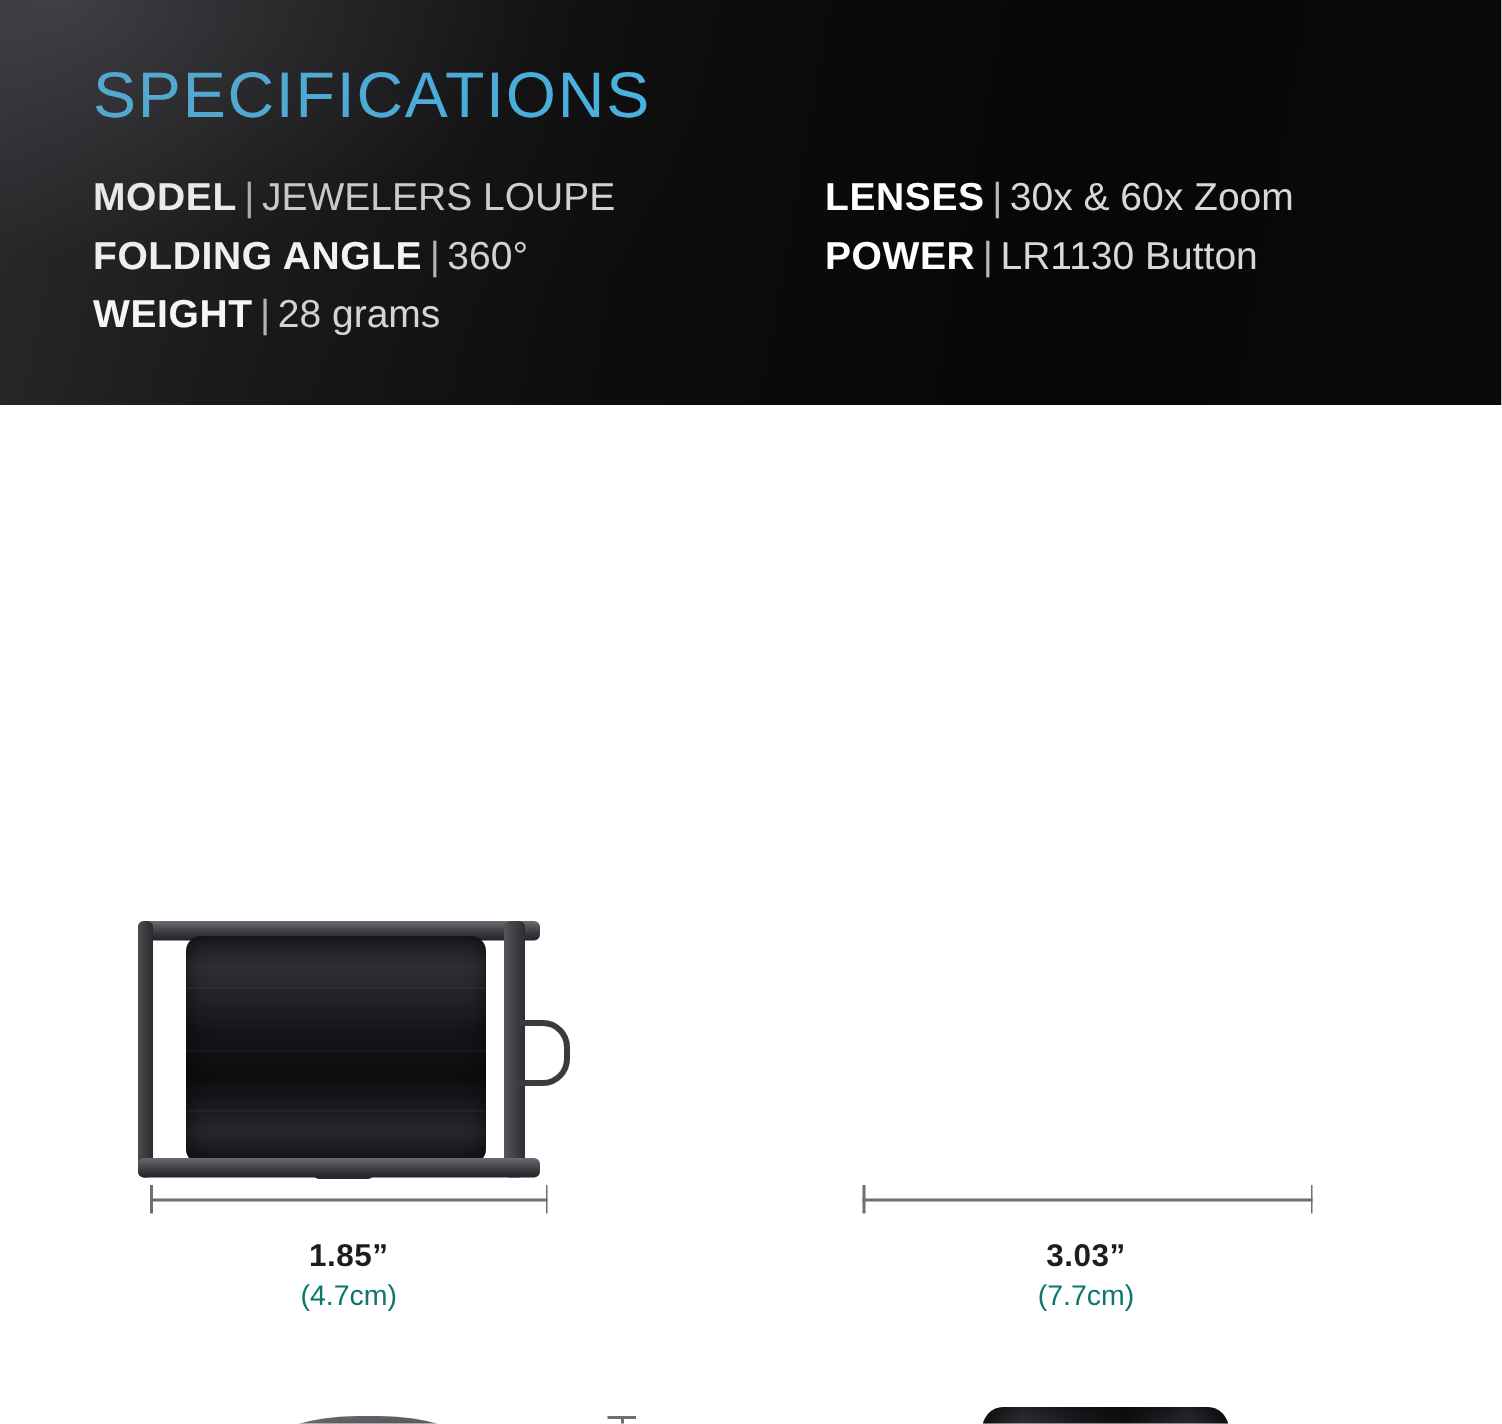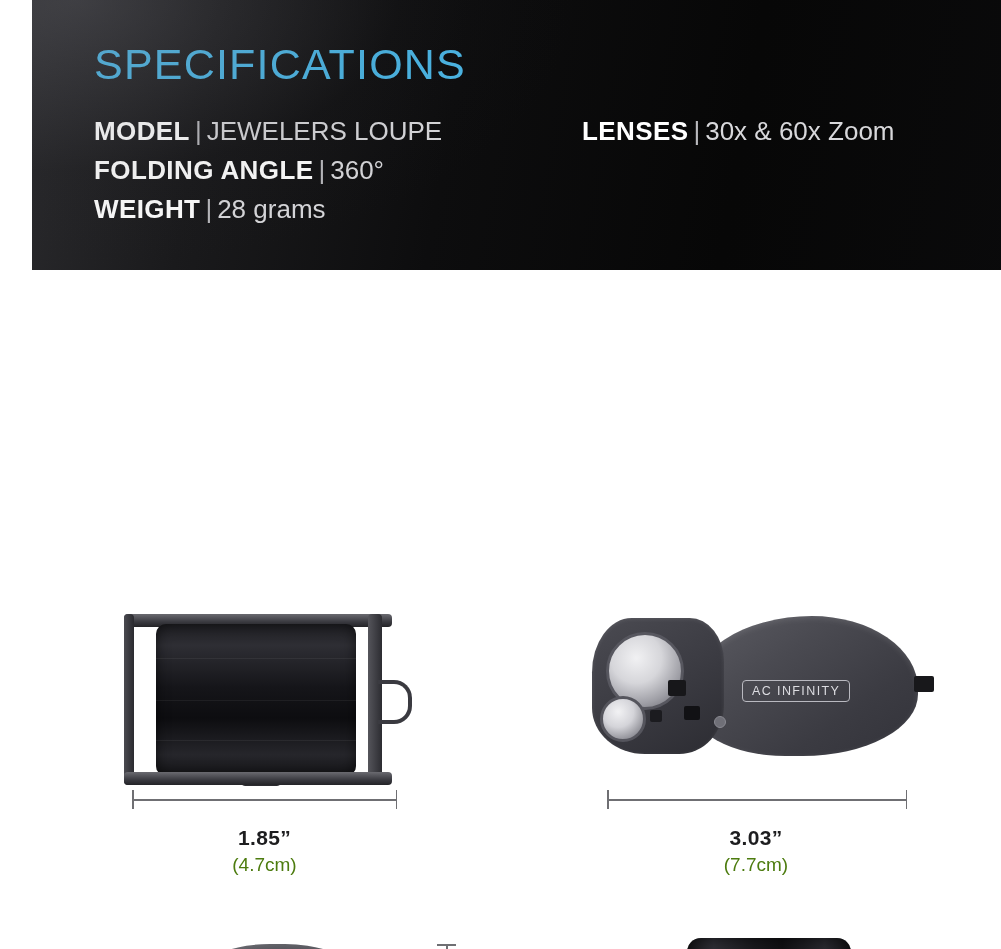--- a/index.html
+++ b/index.html
@@ -3,21 +3,21 @@
 <meta charset="utf-8">
 <style>
   * { box-sizing: border-box; }
   html, body {
     margin: 0; padding: 0;
     width: 1001px; height: 949px;
     background: #ffffff;
     font-family: "Liberation Sans", sans-serif;
     overflow: hidden;
   }
-  .page { position: relative; width: 1001px; height: 949px; background:#fff;padding-left:32px; }
+  .page { position: relative; width: 1001px; height: 949px; background:#fff; }
 
   
   .spec-header {
     position: relative;
     width: 1001px;
     height: 270px;
     background: #0b0b0c;
     background: linear-gradient(100deg, #2a2a2d 0%, #1a1a1c 18%, #0d0d0e 42%, #070707 70%, #0a0a0b 100%);
     overflow: hidden;
   }
@@ -63,21 +63,21 @@
     width: 1001px;
     height: 679px;
     background: #ffffff;
   }
 
   .caption {
     text-align: center;
     color: #1d1d1f;
   }
   .caption .big { font-size: 21px; font-weight: 700; letter-spacing: .3px; }
-  .caption .small { font-size: 19px; font-weight: 400; margin-top: 4px; color:#4d7c0f;}
+  .caption .small { font-size: 19px; font-weight: 400; margin-top: 4px; color:#0f766e;}
 
   
   .hbar { position: absolute; }
   .hbar .line { position: absolute; left: 0; top: 9px; height: 1.5px; width: 100%; background: #6f6f73; }
   .hbar .cap-l, .hbar .cap-r { position: absolute; top: 0; width: 1.5px; height: 19px; background: #6f6f73; }
   .hbar .cap-l { left: 0; }
   .hbar .cap-r { right: 0; }
 
   .vbar { position: absolute; }
   .vbar .line { position: absolute; top: 0; left: 9px; width: 1.5px; height: 100%; background: #6f6f73; }
@@ -202,20 +202,23 @@
           <span class="spec-key">FOLDING ANGLE</span><span class="spec-sep">|</span><span class="spec-val">360°</span>
         </div>
         <div class="spec-row">
           <span class="spec-key">WEIGHT</span><span class="spec-sep">|</span><span class="spec-val">28 grams</span>
         </div>
       </div>
 
       <div class="spec-col">
         <div class="spec-row">
           <span class="spec-key">LENSES</span><span class="spec-sep">|</span><span class="spec-val">30x &amp; 60x Zoom</span>
+        </div>
+        <div class="spec-row">
+          <span class="spec-key">POWER</span><span class="spec-sep">|</span><span class="spec-val">LR1130 Button</span>
         </div>
       </div>
 
     </div>
   </div>
 
   <div class="diagrams">
 
     <div class="prod p1">
       <div class="frame-top"></div>
@@ -233,33 +236,20 @@
     <div class="hbar" style="left:100px; top:520px; width:265px;">
       <div class="cap-l"></div>
       <div class="line"></div>
       <div class="cap-r"></div>
     </div>
     <div class="caption" style="position:absolute; left:100px; top:556px; width:265px;">
       <div class="big">1.85”</div>
       <div class="small">(4.7cm)</div>
     </div>
 
-    <div class="prod p2">
-      <div class="body"></div>
-      <div class="head">
-        <div class="lens-big"></div>
-        <div class="lens-small"></div>
-        <div class="chip-a"></div>
-        <div class="chip-b"></div>
-        <div class="chip-c"></div>
-      </div>
-      <div class="screw"></div>
-      <div class="stud"></div>
-      <div class="logo">AC INFINITY</div>
-    </div>
 
     <div class="hbar" style="left:575px; top:520px; width:300px;">
       <div class="cap-l"></div>
       <div class="line"></div>
       <div class="cap-r"></div>
     </div>
     <div class="caption" style="position:absolute; left:574px; top:556px; width:300px;">
       <div class="big">3.03”</div>
       <div class="small">(7.7cm)</div>
     </div>

